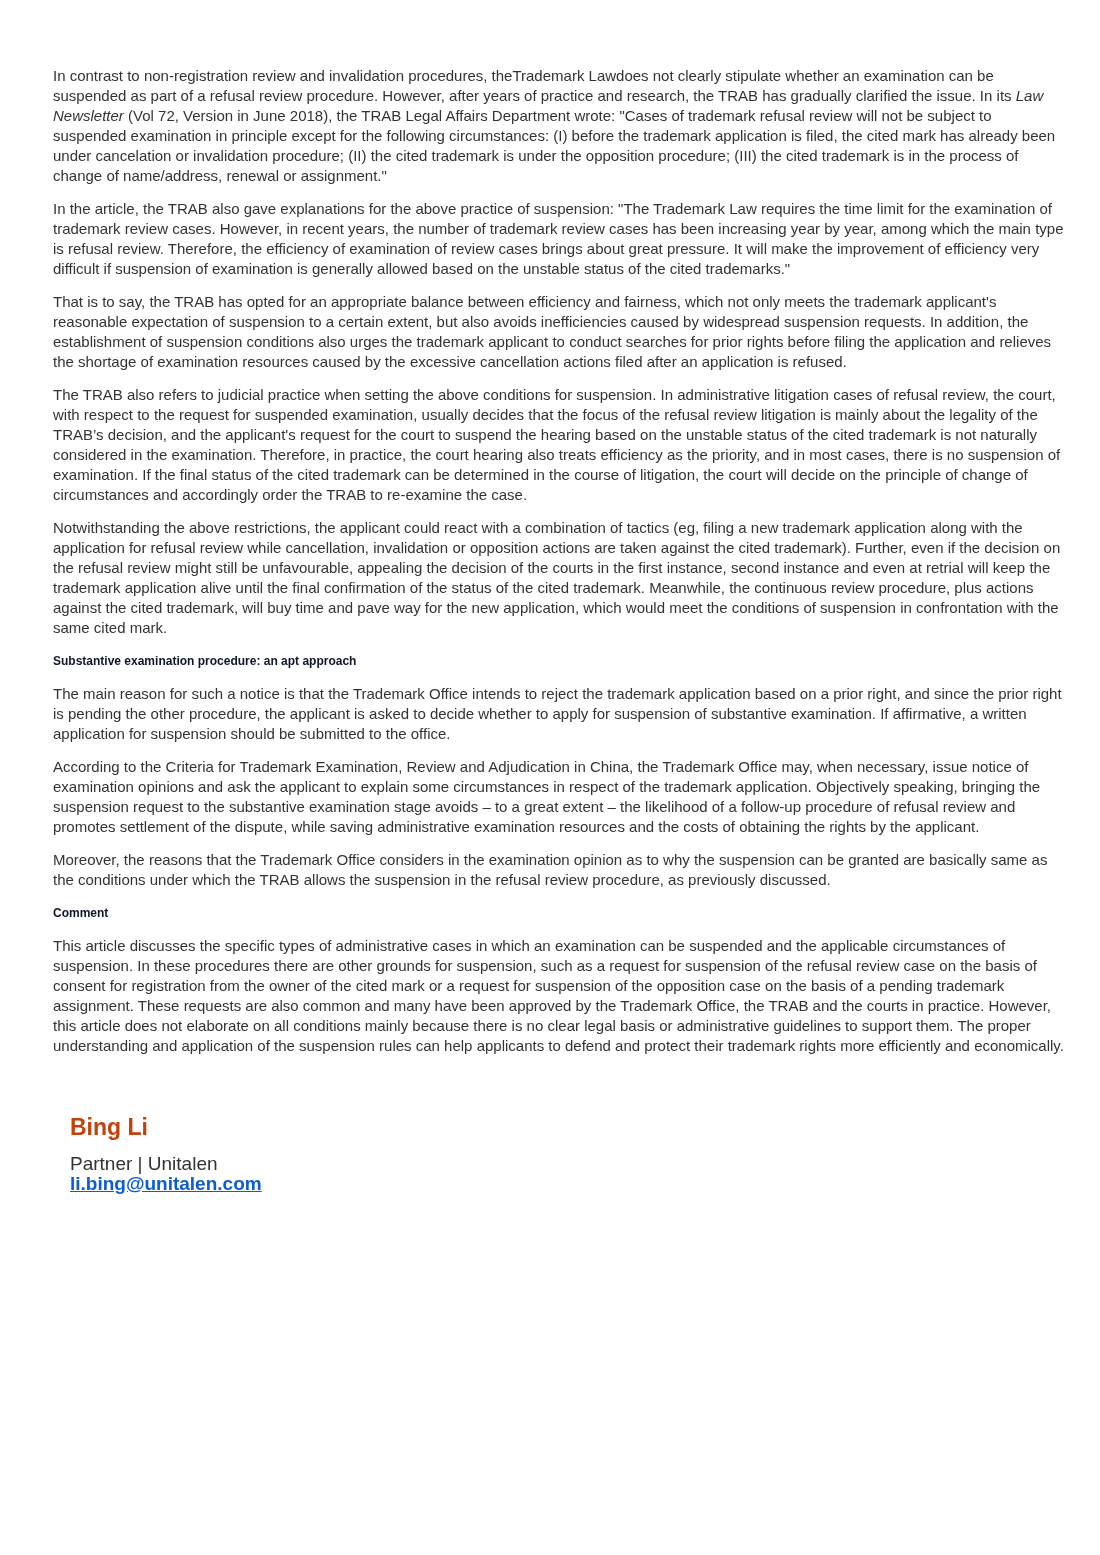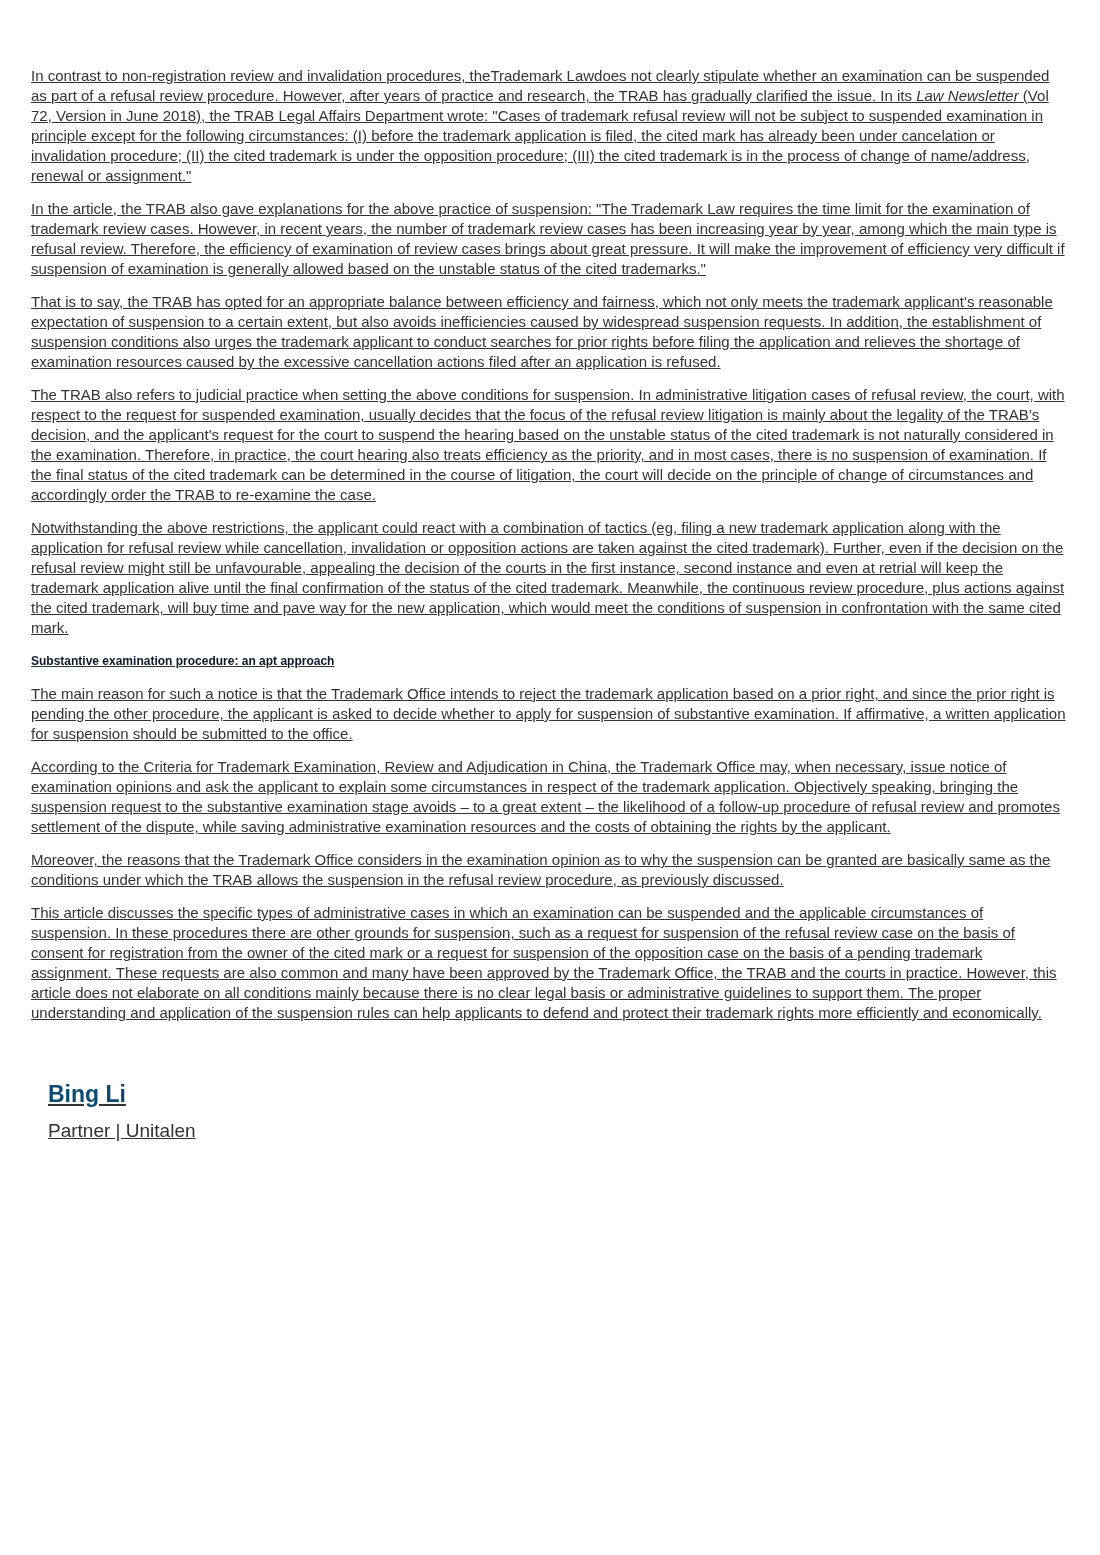--- a/index.html
+++ b/index.html
@@ -4,22 +4,21 @@
 <style>
   * { margin: 0; padding: 0; box-sizing: border-box; }
   html, body { background: #ffffff; }
   body {
     width: 1100px;
     min-height: 1555px;
     font-family: "Liberation Sans", sans-serif;
     color: #333333;
   }
   .content {
-    padding: 66px 33px 120px 31px;
-    text-decoration: underline;
+    padding: 66px 33px 120px 53px;
   }
   .article p {
     font-size: 15px;
     line-height: 20px;
     margin: 0 0 13px 0;
     color: #333333;
   }
   .article h3 {
     font-size: 12px;
     line-height: 20px;
@@ -28,21 +27,21 @@
     margin: 0 0 13px 0;
   }
   .article em { font-style: italic; }
   a { color: #0b5cd5; text-decoration: underline; }
   .author {
     margin: 58px 0 0 17px;
   }
   .author-name {
     font-size: 23px;
     font-weight: 700;
-    color: #0c4a6e;
+    color: #c2410c;
     margin-bottom: 13px;
   }
   .author-details {
     font-size: 19px;
     line-height: 20px;
     color: #333333;
   }
   .author-details a { font-weight: 700; }
   .tags {
     margin-top: 44px;
@@ -81,25 +80,27 @@
     <h3>Substantive examination procedure: an apt approach</h3>
 
 
     <p>The main reason for such a notice is that the Trademark Office intends to reject the trademark application based on a prior right, and since the prior right is pending the other procedure, the applicant is asked to decide whether to apply for suspension of substantive examination. If affirmative, a written application for suspension should be submitted to the office.</p>
 
     <p>According to the Criteria for Trademark Examination, Review and Adjudication in China, the Trademark Office may, when necessary, issue notice of examination opinions and ask the applicant to explain some circumstances in respect of the trademark application. Objectively speaking, bringing the suspension request to the substantive examination stage avoids – to a great extent – the likelihood of a follow-up procedure of refusal review and promotes settlement of the dispute, while saving administrative examination resources and the costs of obtaining the rights by the applicant.</p>
 
     <p>Moreover, the reasons that the Trademark Office considers in the examination opinion as to why the suspension can be granted are basically same as the conditions under which the TRAB allows the suspension in the refusal review procedure, as previously discussed.</p>
 
 
+    <h3>Comment</h3>
 
     <p>This article discusses the specific types of administrative cases in which an examination can be suspended and the applicable circumstances of suspension. In these procedures there are other grounds for suspension, such as a request for suspension of the refusal review case on the basis of consent for registration from the owner of the cited mark or a request for suspension of the opposition case on the basis of a pending trademark assignment. These requests are also common and many have been approved by the Trademark Office, the TRAB and the courts in practice. However, this article does not elaborate on all conditions mainly because there is no clear legal basis or administrative guidelines to support them. The proper understanding and application of the suspension rules can help applicants to defend and protect their trademark rights more efficiently and economically.</p>
   </div>
 
   <div class="author">
     <div class="author-name">Bing Li</div>
     <div class="author-details">
       <div>Partner | Unitalen</div>
+      <div><a href="#">li.bing@unitalen.com</a></div>
     </div>
   </div>
 
 
 </div>
 
 </body></html>

